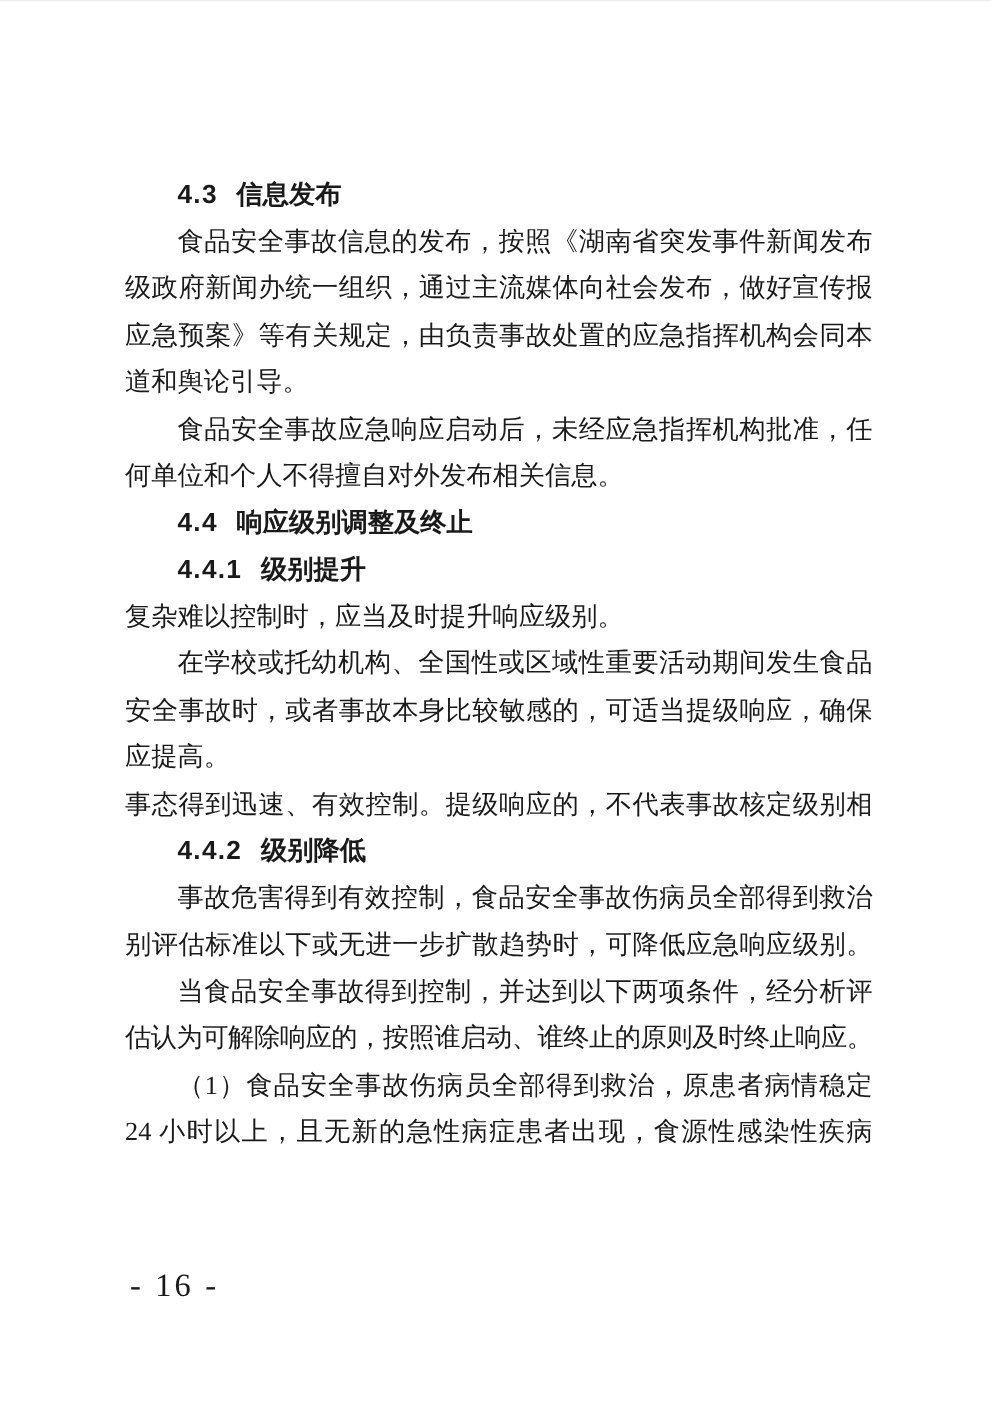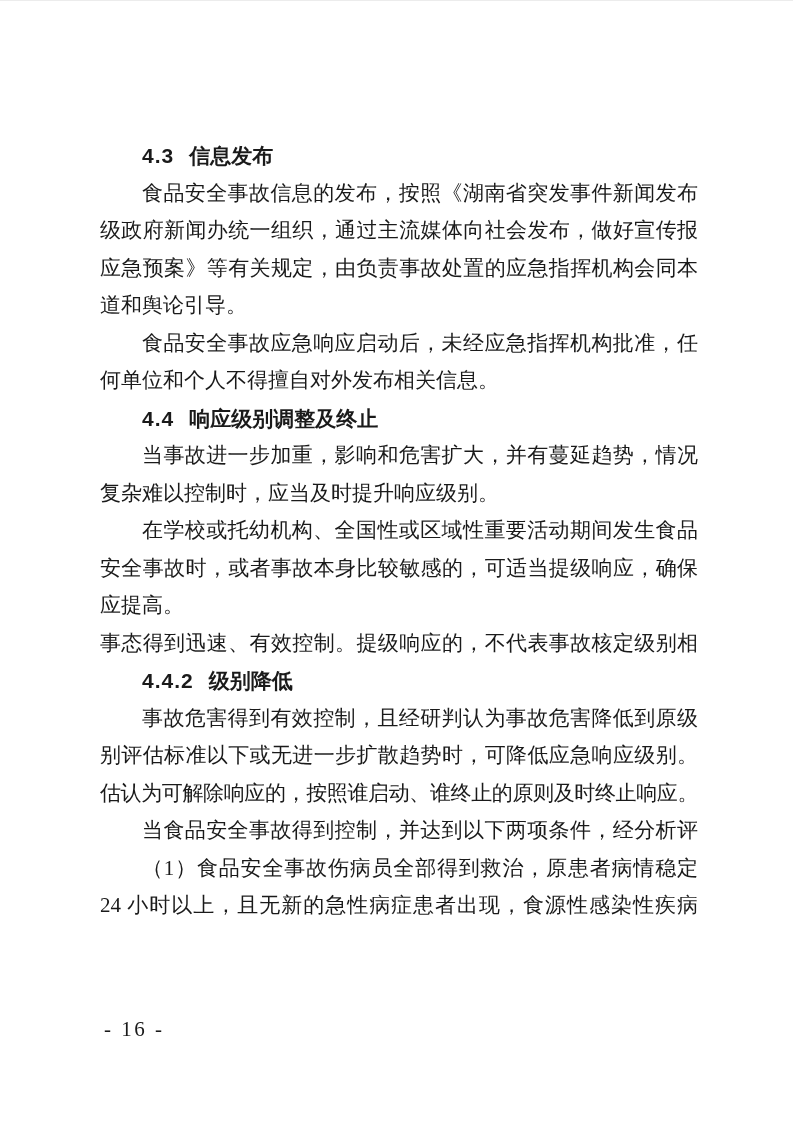--- a/index.html
+++ b/index.html
@@ -55,49 +55,49 @@
     letter-spacing: 1px;
     margin-right: 15px;
   }
   .htext {
     font-weight: 700;
   }
   .pagenum {
     position: absolute;
     left: 104px;
     top: 1017px;
-    font-size: 21px;
+    font-size: 26px;
     line-height: 24px;
     letter-spacing: 2.5px;
     color: #1a1a1a;
     font-family: "Liberation Serif", "DejaVu Serif", serif;
   }
 </style>
 </head>
 <body>
 
 <div class="page">
   <div class="scan-edge"></div>
   <main class="doc">
       <div class="line heading indent"><span class="hnum">4.3</span><span class="htext">信息发布</span></div>
       <div class="line body indent just">食品安全事故信息的发布，按照《湖南省突发事件新闻发布</div>
       <div class="line body just">级政府新闻办统一组织，通过主流媒体向社会发布，做好宣传报</div>
       <div class="line body just">应急预案》等有关规定，由负责事故处置的应急指挥机构会同本</div>
       <div class="line body">道和舆论引导。</div>
       <div class="line body indent just">食品安全事故应急响应启动后，未经应急指挥机构批准，任</div>
       <div class="line body">何单位和个人不得擅自对外发布相关信息。</div>
       <div class="line heading indent"><span class="hnum">4.4</span><span class="htext">响应级别调整及终止</span></div>
-      <div class="line body indent just">当事故进一步加重，影响和危害扩大，并有蔓延趋势，情况</div>
+      <div class="line heading indent"><span class="hnum">4.4.1</span><span class="htext">级别提升</span></div>
       <div class="line body">复杂难以控制时，应当及时提升响应级别。</div>
       <div class="line body indent just">在学校或托幼机构、全国性或区域性重要活动期间发生食品</div>
       <div class="line body just">安全事故时，或者事故本身比较敏感的，可适当提级响应，确保</div>
       <div class="line body">应提高。</div>
       <div class="line body just">事态得到迅速、有效控制。提级响应的，不代表事故核定级别相</div>
       <div class="line heading indent"><span class="hnum">4.4.2</span><span class="htext">级别降低</span></div>
-      <div class="line body indent just">事故危害得到有效控制，且经研判认为事故危害降低到原级</div>
+      <div class="line body indent just">事故危害得到有效控制，食品安全事故伤病员全部得到救治</div>
       <div class="line body just">别评估标准以下或无进一步扩散趋势时，可降低应急响应级别。</div>
+      <div class="line body indent just">当食品安全事故得到控制，并达到以下两项条件，经分析评</div>
       <div class="line body just tight">估认为可解除响应的，按照谁启动、谁终止的原则及时终止响应。</div>
-      <div class="line body indent just">当食品安全事故得到控制，并达到以下两项条件，经分析评</div>
       <div class="line body indent just">（1）食品安全事故伤病员全部得到救治，原患者病情稳定</div>
       <div class="line body just">24 小时以上，且无新的急性病症患者出现，食源性感染性疾病</div>
     </main>
   <div class="pagenum">- 16 -</div>
 </div>
 
 </body></html>

